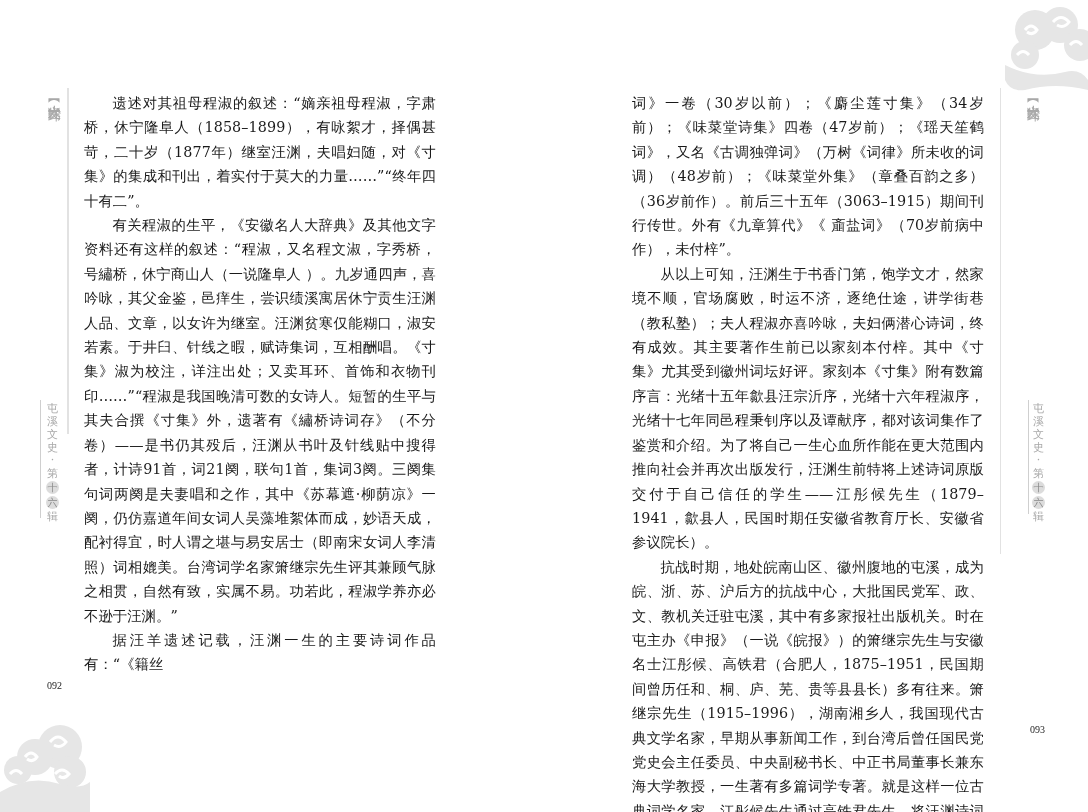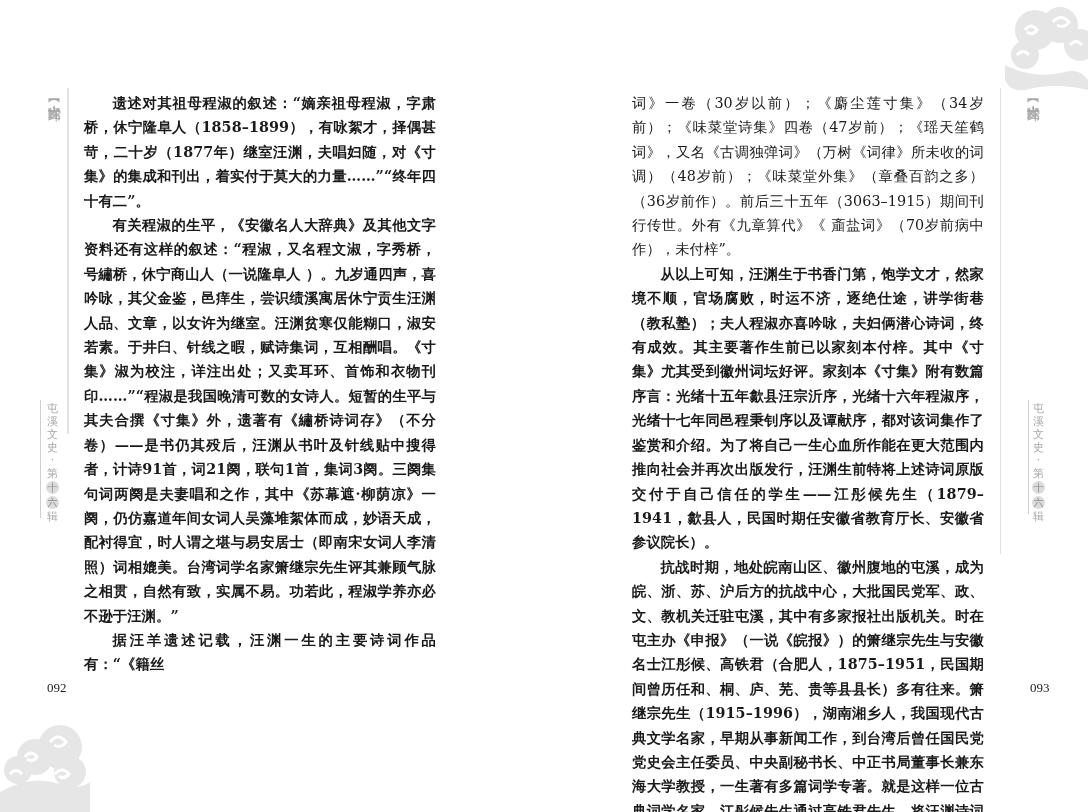--- a/index.html
+++ b/index.html
@@ -15,21 +15,21 @@
   .page.right { left: 544px; }
 
   .body-text {
     position: absolute; top: 91px; width: 352px;
     font-size: 14.3px; line-height: 24.4px; letter-spacing: 0.1px;
     text-align: justify; text-justify: inter-character;
   }
   .page.left .body-text { left: 84px; }
   .page.right .body-text { left: 88px; }
   .body-text p { margin: 0; }
-  .body-text p.indent { text-indent: 2em; font-weight: bold; }
+  .body-text p.indent { text-indent: 2em; }
 
   .rule {
     position: absolute; width: 2px; background: #e2e2e2;
   }
   .page.left .rule { left: 67px; top: 88px; height: 346px; }
   .page.right .rule { left: 456px; top: 88px; height: 466px; width: 1px; }
 
   .thin-rule { position: absolute; width: 1px; background: #cfcfcf; }
   .page.left .thin-rule { left: 40px; top: 400px; height: 118px; }
   .page.right .thin-rule { left: 484px; top: 400px; height: 114px; }
@@ -49,25 +49,25 @@
   .page.right .vol-label { left: 488px; top: 402px; }
   .vol-label .ch { display: block; }
   .vol-label .num {
     display: flex; align-items: center; justify-content: center;
     width: 13px; height: 13px; border-radius: 50%;
     background: #dcdcdc; color: #8a8a8a; margin: 1px 0;
     font-size: 10px;
   }
 
   .page-num {
-    position: absolute; top: 680px; font-size: 13px; color: #222;
+    position: absolute; top: 680px; font-size: 10px; color: #222;
     font-family: "Liberation Serif", serif;
   }
   .page.left .page-num { left: 47px; }
-  .page.right .page-num { left: 1030px; left: 486px; }
+  .page.right .page-num { left: 1030px; left: 486px; margin-top: 44px; }
 
   .cloud { position: absolute; }
   .cloud.tr { left: 995px; top: 0px; width: 93px; height: 100px; }
   .cloud.bl { left: 0px; top: 712px; width: 100px; height: 100px; }
 </style>
 </head>
 <body>
 
 <div class="spread">
 

